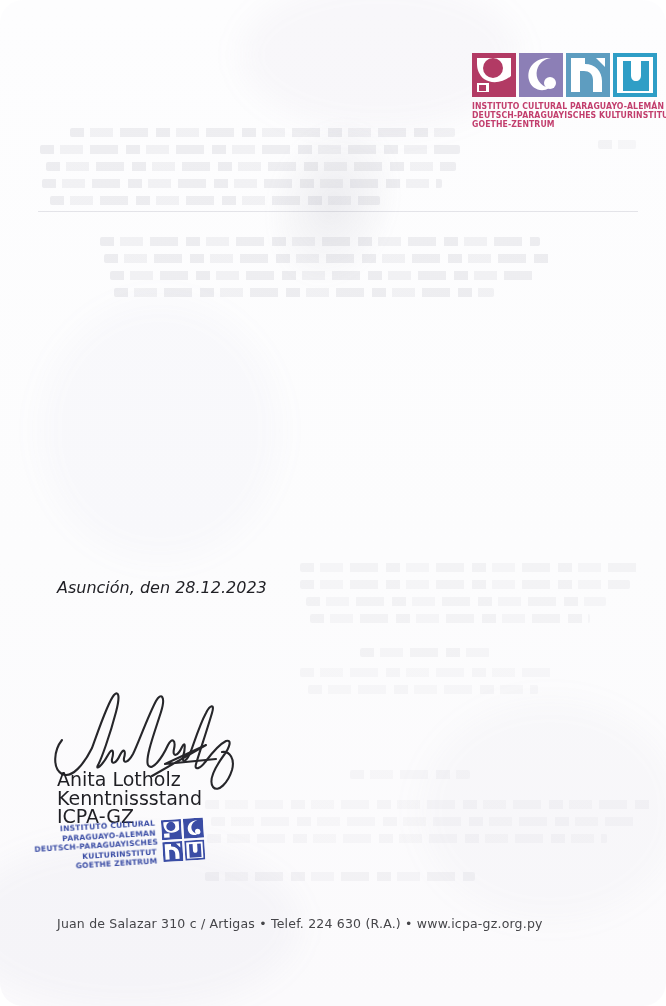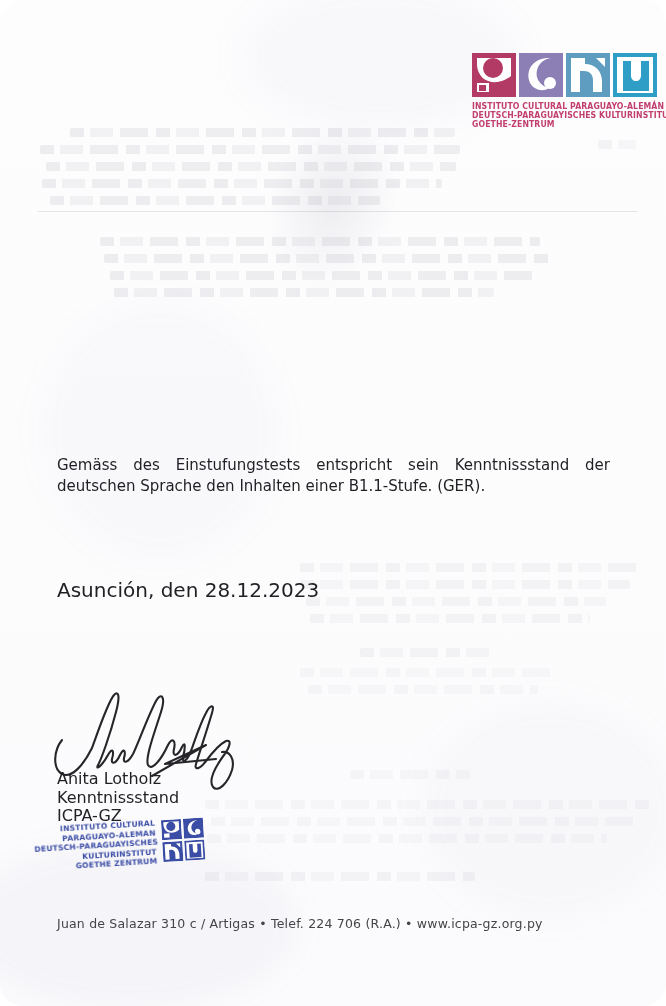--- a/index.html
+++ b/index.html
@@ -43,24 +43,24 @@
   .doc-title{
     position:absolute;left:0;top:295px;width:614px;text-align:center;
     font-size:15.5px;font-weight:bold;letter-spacing:8px;color:#1d1d22;
   }
   
   .para{position:absolute;left:57px;width:553px;font-size:15px;line-height:20.5px;
     text-align:justify;color:#1f1f24;}
   .para.p1{top:363px;}
   .para.p2{top:440px;}
   .para b{font-weight:bold;letter-spacing:0.2px;}
-  .dateline{position:absolute;left:57px;top:578px;font-size:20px;color:#1f1f24;}
+  .dateline{position:absolute;left:57px;top:578px;font-size:16px;color:#1f1f24;font-style:italic;}
   
   .sig-svg{position:absolute;left:48px;top:688px;}
-  .sig-block{position:absolute;left:57px;top:770px;font-size:16px;line-height:18.5px;color:#1f1f24;}
+  .sig-block{position:absolute;left:57px;top:770px;font-size:19px;line-height:18.5px;color:#1f1f24;}
   
   .stamp{position:absolute;left:33px;top:826px;display:flex;align-items:flex-start;gap:6px;
     transform:rotate(-3.5deg);transform-origin:left top;opacity:0.92;}
   .stamp-text{width:122px;text-align:right;color:#2b3f9e;font-weight:bold;
     font-size:7.6px;line-height:9.6px;letter-spacing:0.2px;white-space:nowrap;
     filter:blur(0.2px);}
   .stamp-grid{display:grid;grid-template-columns:20px 20px;grid-template-rows:20px 20px;gap:2px;margin-top:2px;}
   .stamp-grid svg{display:block;}
   
   .footer-line{position:absolute;left:57px;top:916px;font-size:12.5px;color:#454549;letter-spacing:0.2px;}
@@ -145,21 +145,20 @@
     </div>
     <div class="logo-text">
       <div>INSTITUTO CULTURAL PARAGUAYO-ALEMÁN</div>
       <div>DEUTSCH-PARAGUAYISCHES KULTURINSTITUT</div>
       <div>GOETHE-ZENTRUM</div>
     </div>
   </div>
 
 
 
-  <p class="para p2">Gemäss des Einstufungstests entspricht sein Kenntnissstand der deutschen Sprache den Inhalten einer B1.1-Stufe. (GER).</p>
 
   <div class="dateline">Asunción, den 28.12.2023</div>
 
   <svg class="sig-svg" width="215" height="105" viewBox="0 0 215 105">
     <g fill="none" stroke="#26262a" stroke-width="2.1" stroke-linecap="round" stroke-linejoin="round">
       <path d="M14,52 C6,62 4,80 14,86 C24,91 36,76 44,60 C52,38 60,14 66,7 C71,2 72,9 68,24 C62,47 53,72 50,77 C47,83 54,78 60,67 C65,58 66,64 64,71 C63,77 68,76 72,67 C76,59 78,63 76,70 C75,76 80,75 85,66 C90,56 100,28 108,13 C113,4 118,8 113,24 C106,46 97,70 100,77 C104,84 114,70 120,57 C124,49 128,52 126,61 C124,70 130,68 134,59 C138,51 137,62 135,69 C134,76 139,73 143,63 C147,52 152,36 158,25 C162,17 167,15 164,25 C159,42 151,66 148,76 C146,83 152,81 158,73 C164,65 172,56 178,53 C184,51 182,59 176,67 C168,78 160,92 165,99 C170,105 180,95 184,82 C187,71 182,63 174,64"></path>
       <path d="M104,88 L158,57 L117,76 L168,71"></path>
     </g>
   </svg>
 
@@ -195,15 +194,15 @@
         <path fill="#fff" d="M30,5 h9 v9 Z"></path>
       </svg>
       <svg width="20" height="20" viewBox="0 0 44 44">
         <rect width="44" height="44" fill="#2b3f9e"></rect>
         <rect x="4" y="4" width="36" height="36" fill="#fff"></rect>
         <path fill="#2b3f9e" d="M10,8 h8 v14 c0,4 2,6 5,6 s5,-2 5,-6 V8 h8 v30 h-26 Z"></path>
       </svg>
     </div>
   </div>
 
-  <div class="footer-line">Juan de Salazar 310 c / Artigas • Telef. 224 706 (R.A.) • www.icpa-gz.org.py</div>
+  <div class="footer-line">Juan de Salazar 310 c / Artigas • Telef. 224 630 (R.A.) • www.icpa-gz.org.py</div>
 
 </div>
 
 </body></html>

